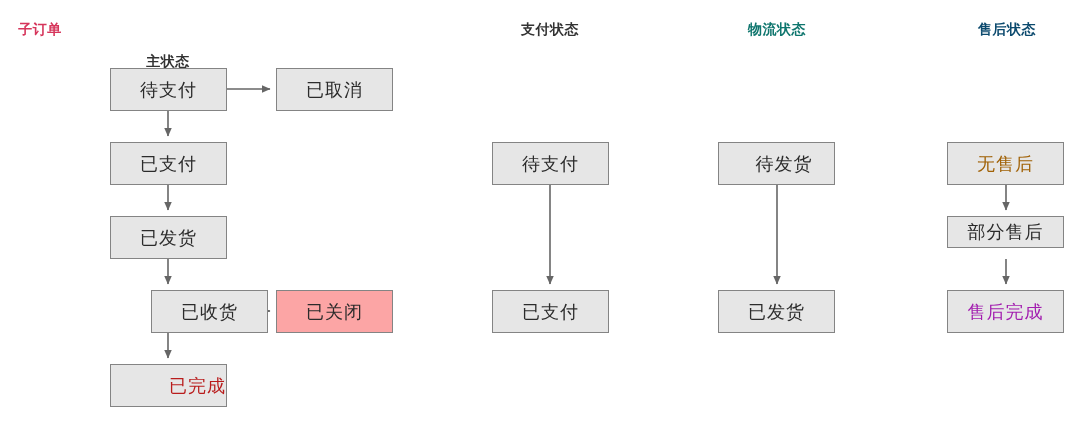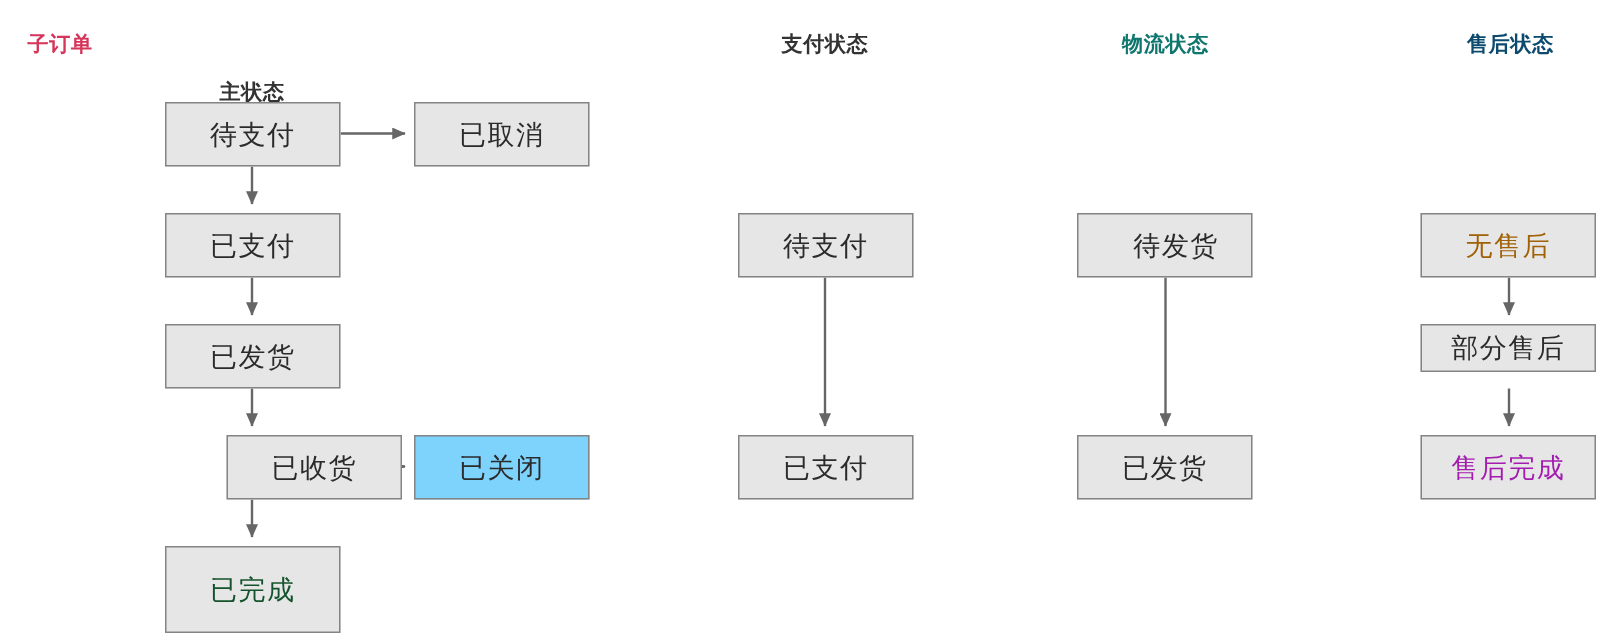--- a/index.html
+++ b/index.html
@@ -97,24 +97,24 @@
       </div>
       <div class="node" style="left: 110px; top: 142px; width: 117px; height: 43px; background: rgb(230, 230, 230); border-color: rgb(132, 132, 132); color: rgb(43, 43, 43);">
         <span>已支付</span>
       </div>
       <div class="node" style="left: 110px; top: 216px; width: 117px; height: 43px; background: rgb(230, 230, 230); border-color: rgb(132, 132, 132); color: rgb(43, 43, 43);">
         <span>已发货</span>
       </div>
       <div class="node" style="left: 110px; top: 290px; width: 117px; height: 43px; background: rgb(230, 230, 230); border-color: rgb(132, 132, 132); color: rgb(43, 43, 43); margin-left: 41px;">
         <span>已收货</span>
       </div>
-      <div class="node" style="left: 276px; top: 290px; width: 117px; height: 43px; background: #7dd3fc; border-color: rgb(132, 132, 132); color: rgb(43, 43, 43);">
+      <div class="node" style="left: 276px; top: 290px; width: 117px; height: 43px; background: #fca5a5; border-color: rgb(132, 132, 132); color: rgb(43, 43, 43);">
         <span>已关闭</span>
       </div>
-      <div class="node" style="left: 110px; top: 364px; width: 117px; height: 58px; background: rgb(230, 230, 230); border-color: rgb(132, 132, 132); color: #14532d;">
+      <div class="node" style="left: 110px; top: 364px; width: 117px; height: 43px; background: rgb(230, 230, 230); border-color: rgb(132, 132, 132); color: #b91c1c; justify-content: flex-end;">
         <span>已完成</span>
       </div>
       <div class="node" style="left: 492px; top: 142px; width: 117px; height: 43px; background: rgb(230, 230, 230); border-color: rgb(132, 132, 132); color: rgb(43, 43, 43);">
         <span>待支付</span>
       </div>
       <div class="node" style="left: 492px; top: 290px; width: 117px; height: 43px; background: rgb(230, 230, 230); border-color: rgb(132, 132, 132); color: rgb(43, 43, 43);">
         <span>已支付</span>
       </div>
       <div class="node" style="left: 718px; top: 142px; width: 117px; height: 43px; background: rgb(230, 230, 230); border-color: rgb(132, 132, 132); color: rgb(43, 43, 43); padding-left: 15px;">
         <span>待发货</span>

